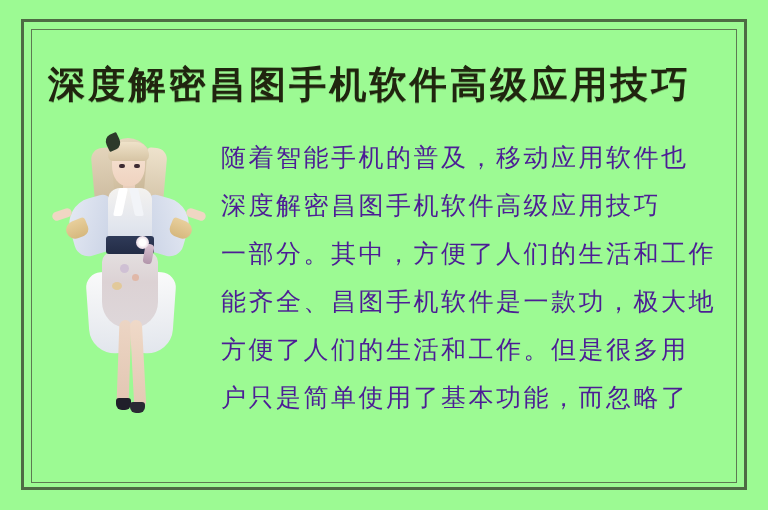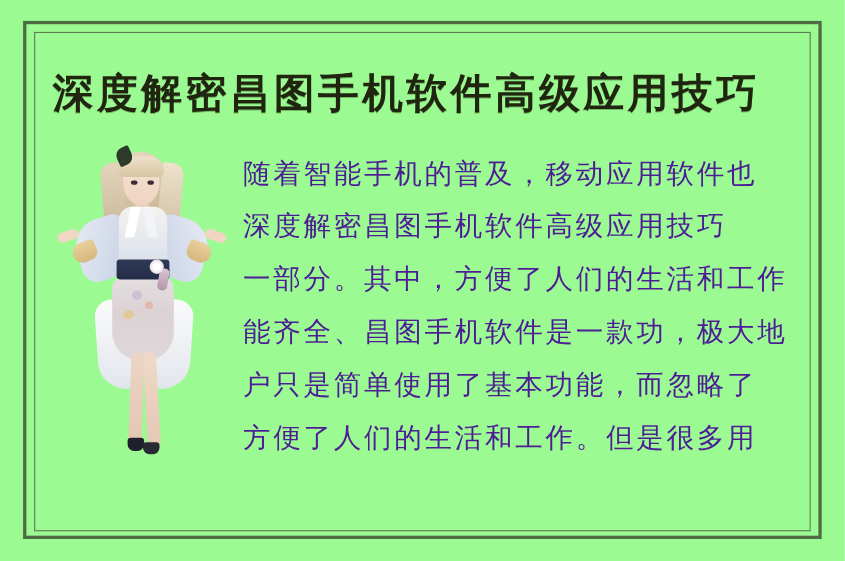--- a/index.html
+++ b/index.html
@@ -303,17 +303,17 @@
     <div class="fig hair-orn"></div>
     <div class="fig eye l"></div>
     <div class="fig eye r"></div>
   </div>
 
   <div class="body-text">
     <div class="body-line">随着智能手机的普及，移动应用软件也</div>
     <div class="body-line">深度解密昌图手机软件高级应用技巧</div>
     <div class="body-line">一部分。其中，方便了人们的生活和工作</div>
     <div class="body-line">能齐全、昌图手机软件是一款功，极大地</div>
+    <div class="body-line">方便了人们的生活和工作。但是很多用</div>
     <div class="body-line">户只是简单使用了基本功能，而忽略了</div>
-    <div class="body-line">方便了人们的生活和工作。但是很多用</div>
   </div>
 
 </div>
 
 </body></html>

